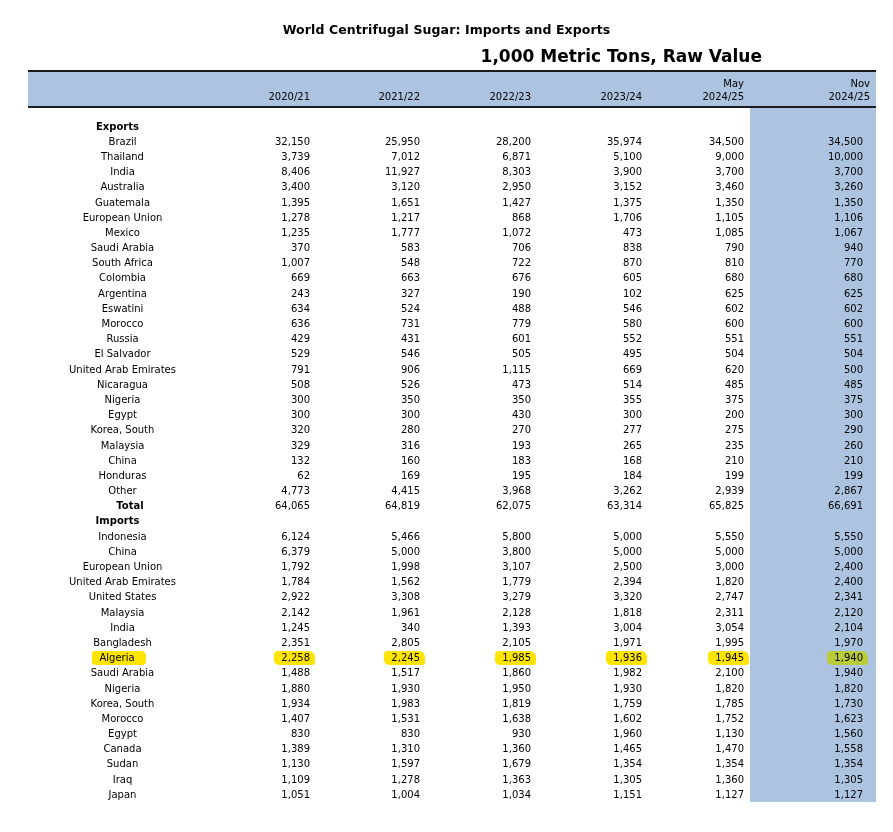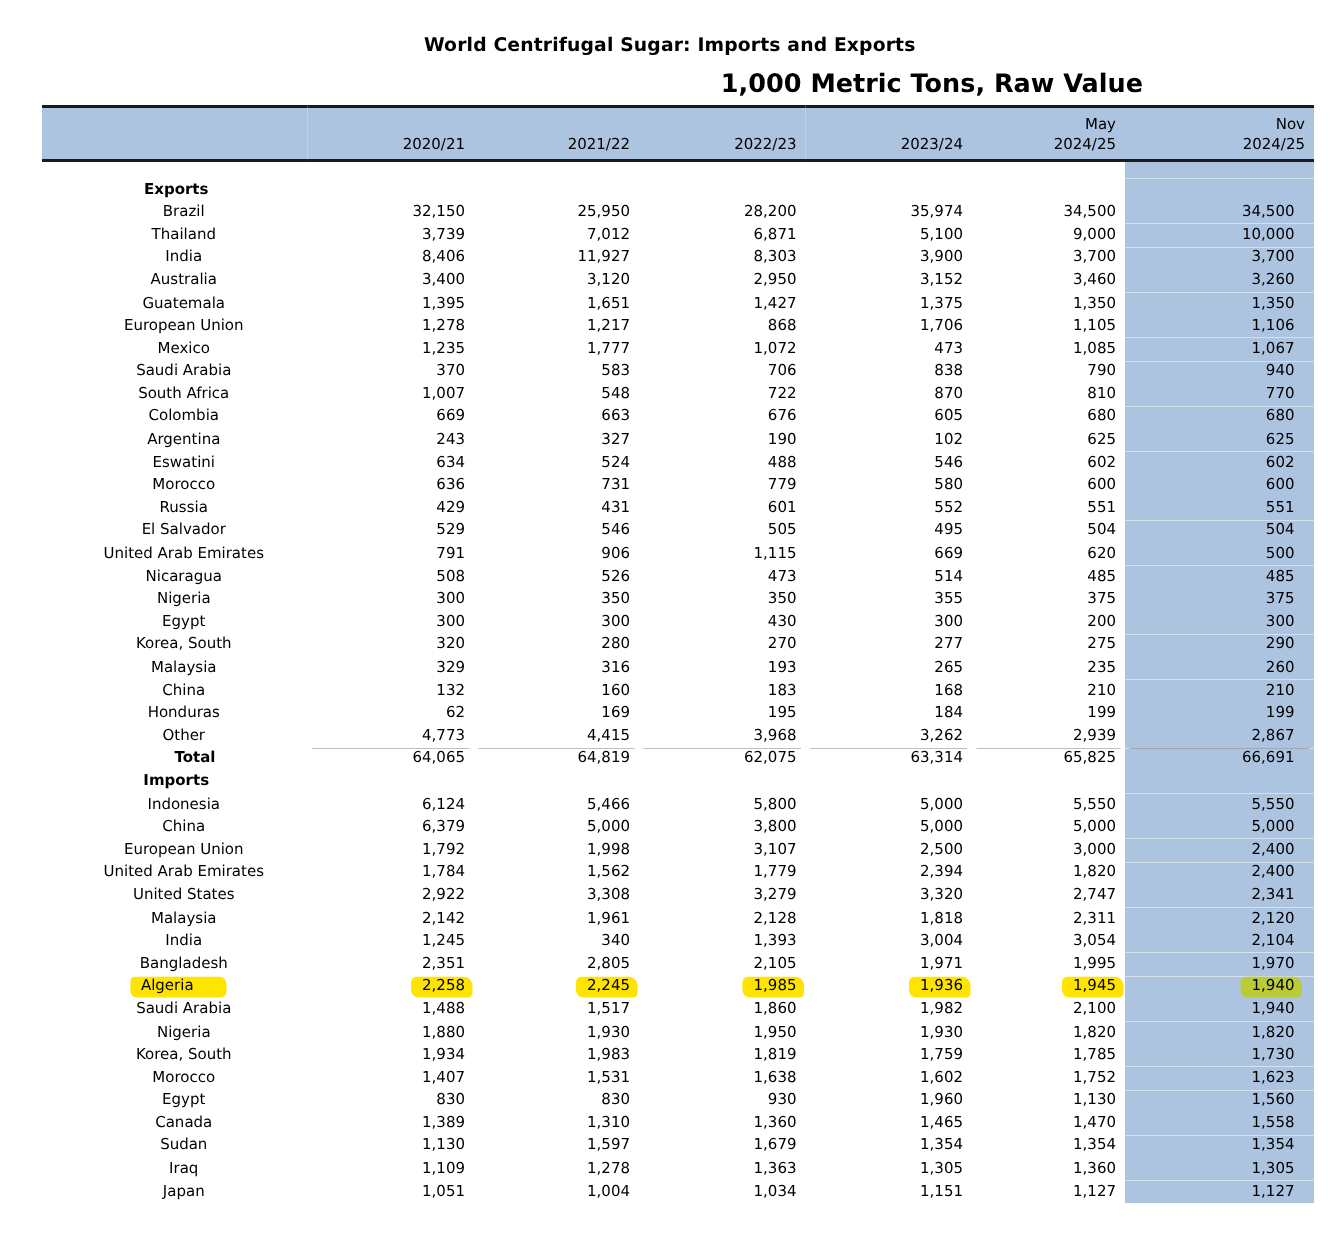--- a/index.html
+++ b/index.html
@@ -40,21 +40,21 @@
   tr.total-row td.num::before{
     content:"";position:absolute;left:3px;right:3px;top:-1px;height:1.6px;background:#000;
   }
   tr.spacer-row td{height:11px;}
   .hl{
     background:var(--hl-yellow,#ffe400);
     padding:1px 5px 2px 7px;margin-right:-5px;border-radius:4px 6px 3px 5px;
   }
   .hl-name{
     background:var(--hl-yellow,#ffe400);
-    padding:1px 22px 2px 7px;margin-left:-7px;border-radius:3px 5px 4px 4px;
+    padding:1px 11px 2px 7px;margin-left:-7px;border-radius:3px 5px 4px 4px;
   }
   .hl.on-blue{background:var(--hl-olive,#b9cb38);}
 </style>
 </head>
 <body>
 
 <div class="page">
   <div class="title">World Centrifugal Sugar: Imports and Exports</div>
   <div class="subtitle">1,000 Metric Tons, Raw Value</div>
 

